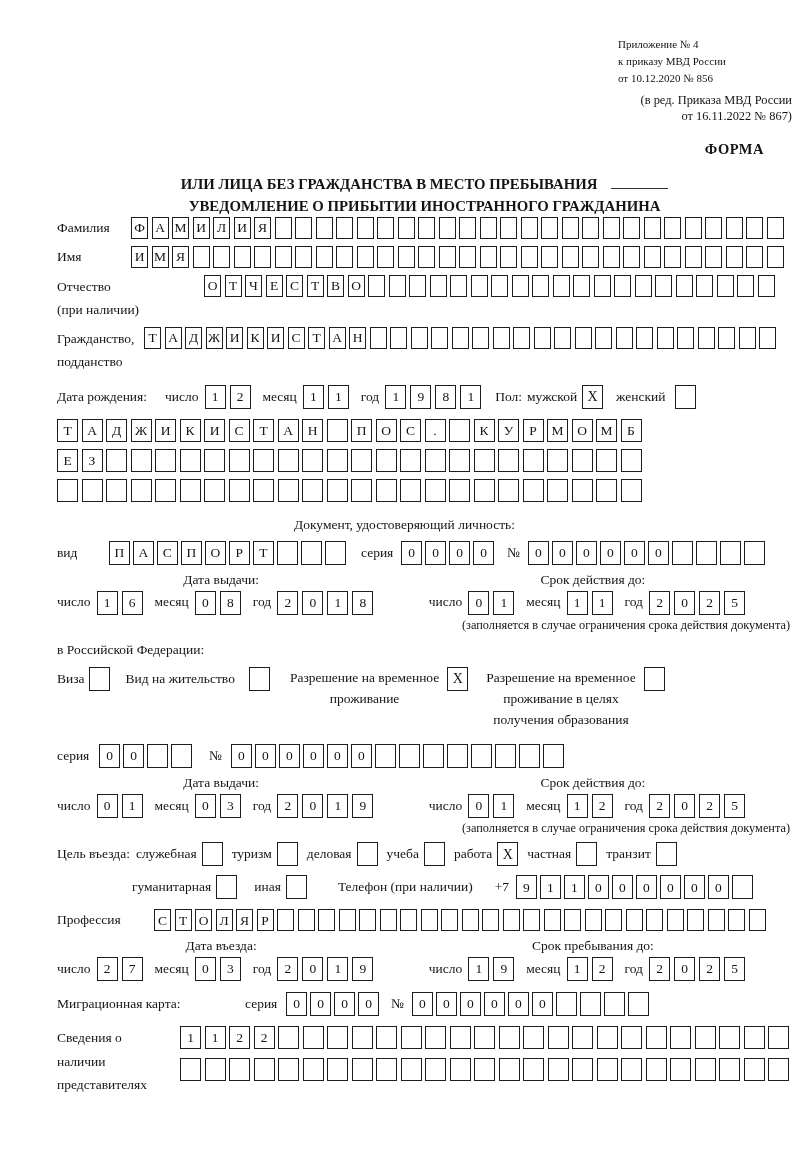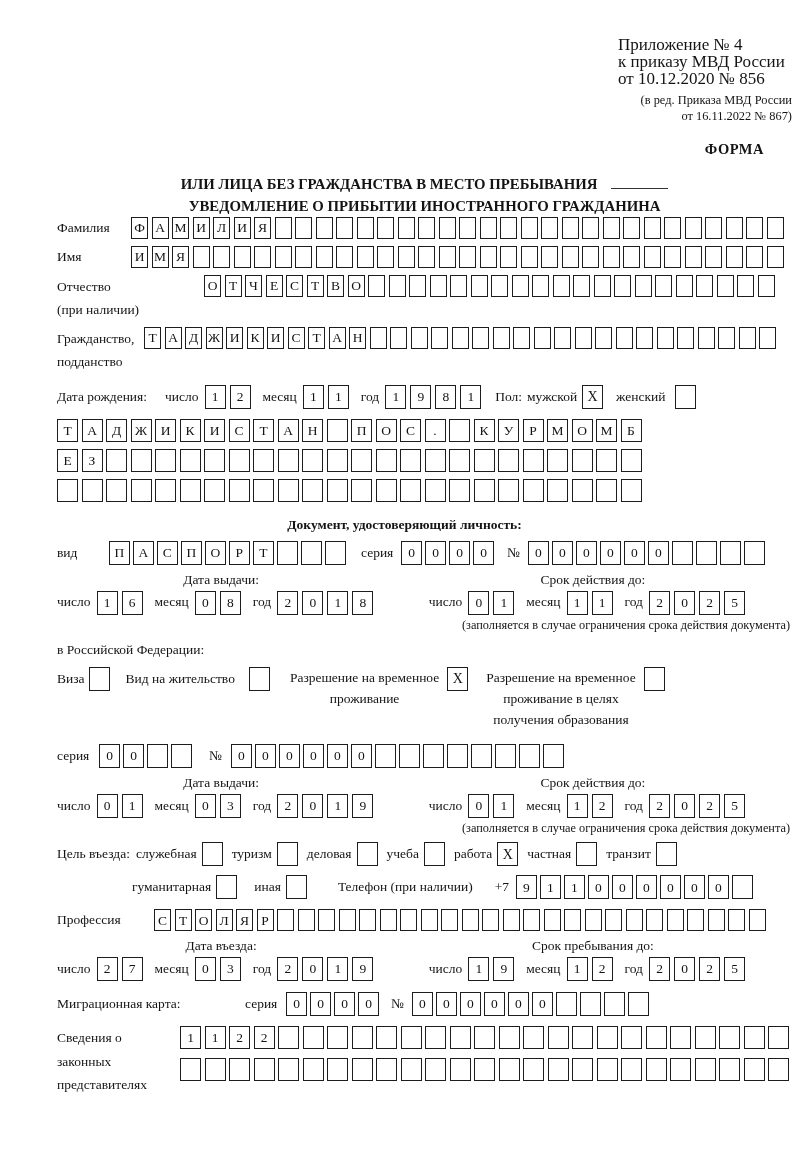--- a/index.html
+++ b/index.html
@@ -3,21 +3,21 @@
 <meta charset="utf-8">
 <style>
   html,body{margin:0;padding:0;background:#fff;}
   .page{
     width:800px;height:1163px;box-sizing:border-box;
     padding:36px 8px 10px 57px;background:#fff;overflow:hidden;
     font-family:"Liberation Serif","DejaVu Serif",serif;color:#141414;
     font-size:13.5px;line-height:1.25;position:relative;
   }
   
-  .appendix{margin-left:561px;white-space:nowrap;font-size:17px;line-height:17px;font-family:Liberation Serif, serif;}
+  .appendix{margin-left:561px;white-space:nowrap;font-size:11px;line-height:17px;font-family:Liberation Serif, serif;}
   .amendment{margin-left:561px;white-space:nowrap;font-size:12.4px;line-height:16px;margin-top:5px;text-align:right;}
   .forma{font-weight:bold;font-size:14.5px;text-align:right;padding-right:28px;margin-top:16px;letter-spacing:.5px;}
   .title{font-weight:bold;font-size:14.8px;text-align:center;margin-top:15px;line-height:22px;}
   .title-blank{display:inline-block;width:57px;border-bottom:1.8px solid #333;margin-left:14px;vertical-align:baseline;height:14px;}
   .sec-heading{font-weight:bold;font-size:13.7px;margin-top:26px;margin-bottom:21px;white-space:nowrap;}
   
   .cells{display:flex;flex-wrap:nowrap;}
   .cell{box-sizing:border-box;border:1.6px solid #1d1d1d;display:flex;align-items:center;justify-content:center;
         font-size:13.5px;line-height:1;background:#fff;flex:none;}
   .sm .cell{width:17px;height:22px;margin-right:3.5px;}
@@ -32,21 +32,21 @@
   .lblcol{flex:none;display:flex;flex-direction:column;}
   .blockrow{display:flex;align-items:flex-start;margin-bottom:6px;}
   .stack > .cells{margin-bottom:7px;}
   
   .dates-row{display:flex;justify-content:space-between;width:700px;margin-top:3px;}
   .dg-head{text-align:center;margin-bottom:2px;}
   .dategroup{display:flex;align-items:center;}
   .dg-lbl{margin-right:6px;}
   .dategroup .cells{margin-right:8px;}
   .validity-note{font-size:12.3px;text-align:right;padding-right:2px;margin-top:3px;margin-bottom:6px;}
-  .doc-heading{font-weight:bold;font-size:13.5px;text-align:center;margin:8px 40px 7px 0;}
+  .doc-heading{font-weight:normal;font-size:13.5px;text-align:center;margin:8px 40px 7px 0;}
   
   .opts{display:flex;align-items:flex-start;margin-top:8px;margin-bottom:14px;}
   .opt{display:flex;align-items:flex-start;}
   .opt .cbox{margin-left:8px;}
   .opt-lines{text-align:center;line-height:21px;}
   .opt.simple{align-items:center;}
   .pur-item{display:flex;align-items:center;margin-right:9px;}
   .pur-item .cbox{margin-left:5px;}
 </style>
 </head>
@@ -684,21 +684,21 @@
         <span class="cell"></span>
         <span class="cell"></span>
         <span class="cell"></span>
         <span class="cell"></span>
       </div>
   </div>
 
   <div class="blockrow" style="margin-top:10px;">
     <div class="lblcol" style="width:123px;line-height:23.6px;">
       <span>Сведения о</span>
-      <span>законных</span>
+      <span>наличии</span>
       <span>представителях</span>
 
     </div>
     <div>
       <div class="cells md" style="margin-bottom:9px;">
           <span class="cell">1</span>
           <span class="cell">1</span>
           <span class="cell">2</span>
           <span class="cell">2</span>
           <span class="cell"></span>

